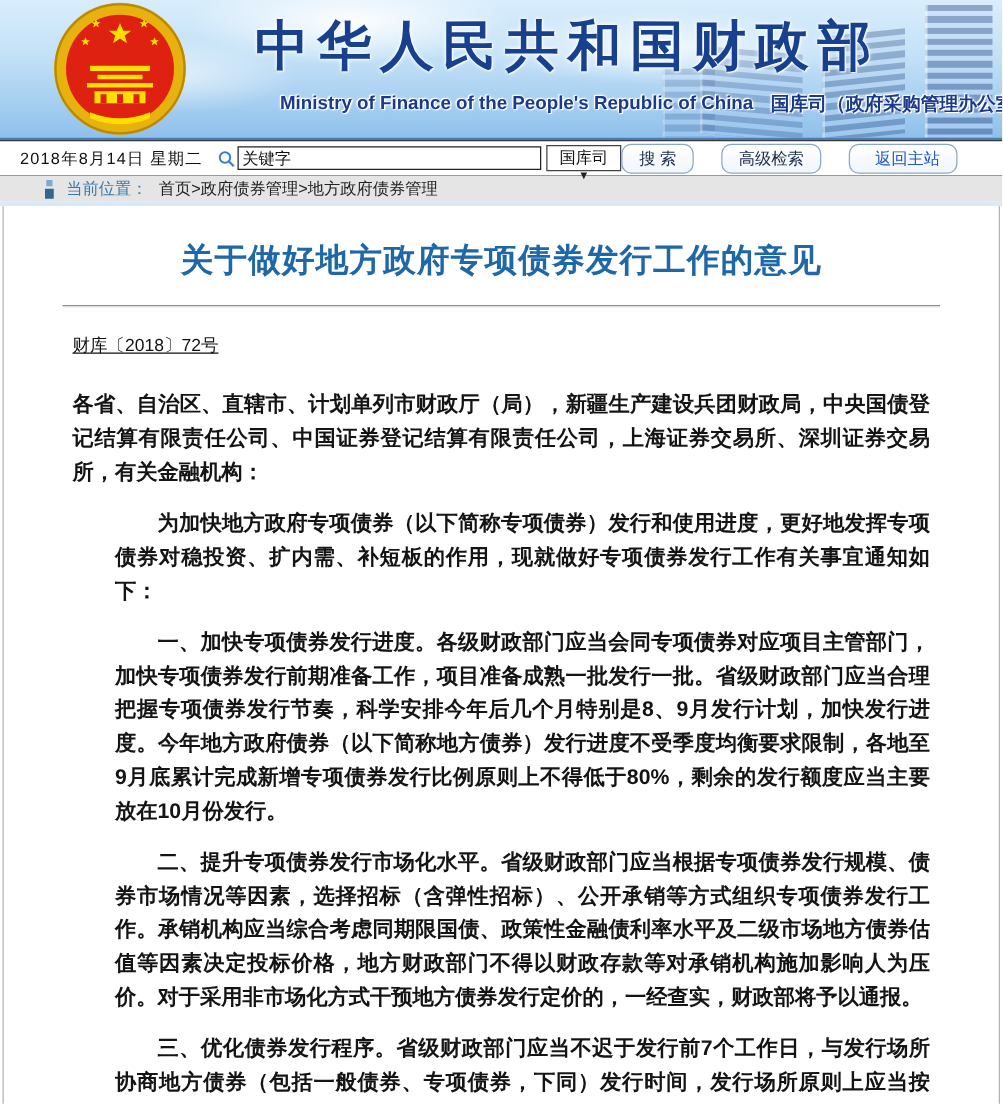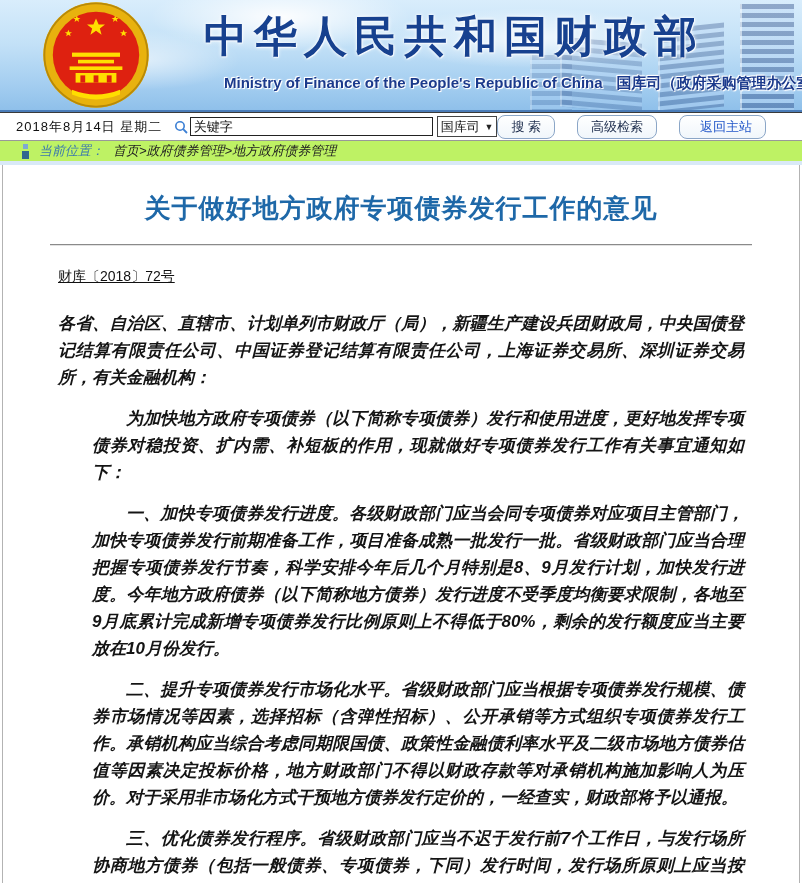--- a/index.html
+++ b/index.html
@@ -31,47 +31,47 @@
 
   
   .toolbar{height:27px;display:flex;align-items:center;padding-left:16px;background:#fff;
            border-top:1px solid #3a3a3a;border-bottom:1px solid #999;font-size:13px;color:#111;}
   .date{width:168px;letter-spacing:1px;}
   .search-icon{display:inline-flex;margin-right:2px;}
   .kw-input{width:250px;height:17px;border:1px solid #222;font-size:13px;padding:0 3px;
             font-family:inherit;color:#111;}
   .dept-select{margin-left:4px;width:56px;height:19px;border:1px solid #444;background:#fff;
                display:flex;align-items:center;justify-content:space-between;padding:0 3px;
-               font-size:13px;cursor:pointer;}
+               font-size:13px;cursor:pointer;flex-direction:column;}
   .dept-select .arrow{font-size:9px;color:#222;}
   .btn-group{margin-left:auto;margin-right:36px;display:flex;gap:22px;}
   .tb-btn{padding:2px 13px;border:1px solid #8ba6c7;border-radius:8px;
           background:linear-gradient(#ffffff,#f0f6fb);font-size:13px;color:#1a2a4a;
           font-family:inherit;cursor:pointer;white-space:nowrap;text-align:right;}
   .tb-btn.home{color:#2156c8;padding-left:20px;}
 
   
-  .breadcrumb{height:20px;display:flex;align-items:center;padding-left:22px;gap:9px;
-              background:#bef264;font-size:13px;font-style:italic;}
+  .breadcrumb{height:20px;display:flex;align-items:center;padding-left:36px;gap:9px;
+              background:#e5e5e5;font-size:13px;}
   .crumb-icon{position:relative;width:8px;height:15px;}
   .crumb-icon::before{content:"";position:absolute;left:1px;top:0;width:5px;height:5px;background:#7fa9d2;}
   .crumb-icon::after{content:"";position:absolute;left:0;top:7px;width:7px;height:8px;background:#31668f;}
   .crumb-label{color:#3b77ae;}
   .crumb-path{color:#222;cursor:pointer;}
   .strip{height:4px;background:#d9e9f7;}
 
   
   .content{margin:0 2px;height:718px;border-left:1px solid #b3b3b3;border-right:1px solid #b3b3b3;
            padding:0 55px;box-sizing:border-box;overflow:hidden;background:#fff;}
   .doc-title{margin:26px 0 0;text-align:center;font-size:26px;font-weight:bold;color:#1e68a8;
              font-family:"Liberation Serif","DejaVu Serif",serif;letter-spacing:1px;}
   .divider{margin:18px -8px 0;border:none;border-top:1px solid #8a8a8a;border-bottom:1px solid #e2e2e2;}
   .doc-number{margin-top:22px;text-align:left;font-size:14px;color:#111;text-decoration:underline;}
   .content p{margin:14px 0 0;font-size:17px;line-height:27px;color:#141414;font-weight:600;
-             text-align:justify;font-style:italic;}
+             text-align:justify;}
   .content p:first-of-type{margin-top:24px;}
   .content p.indent{text-indent:2em;margin-left:34px;}
 </style>
 </head>
 <body>
 
 <div class="page">
 
   <header class="banner">
     <div class="cloud c1"></div>

